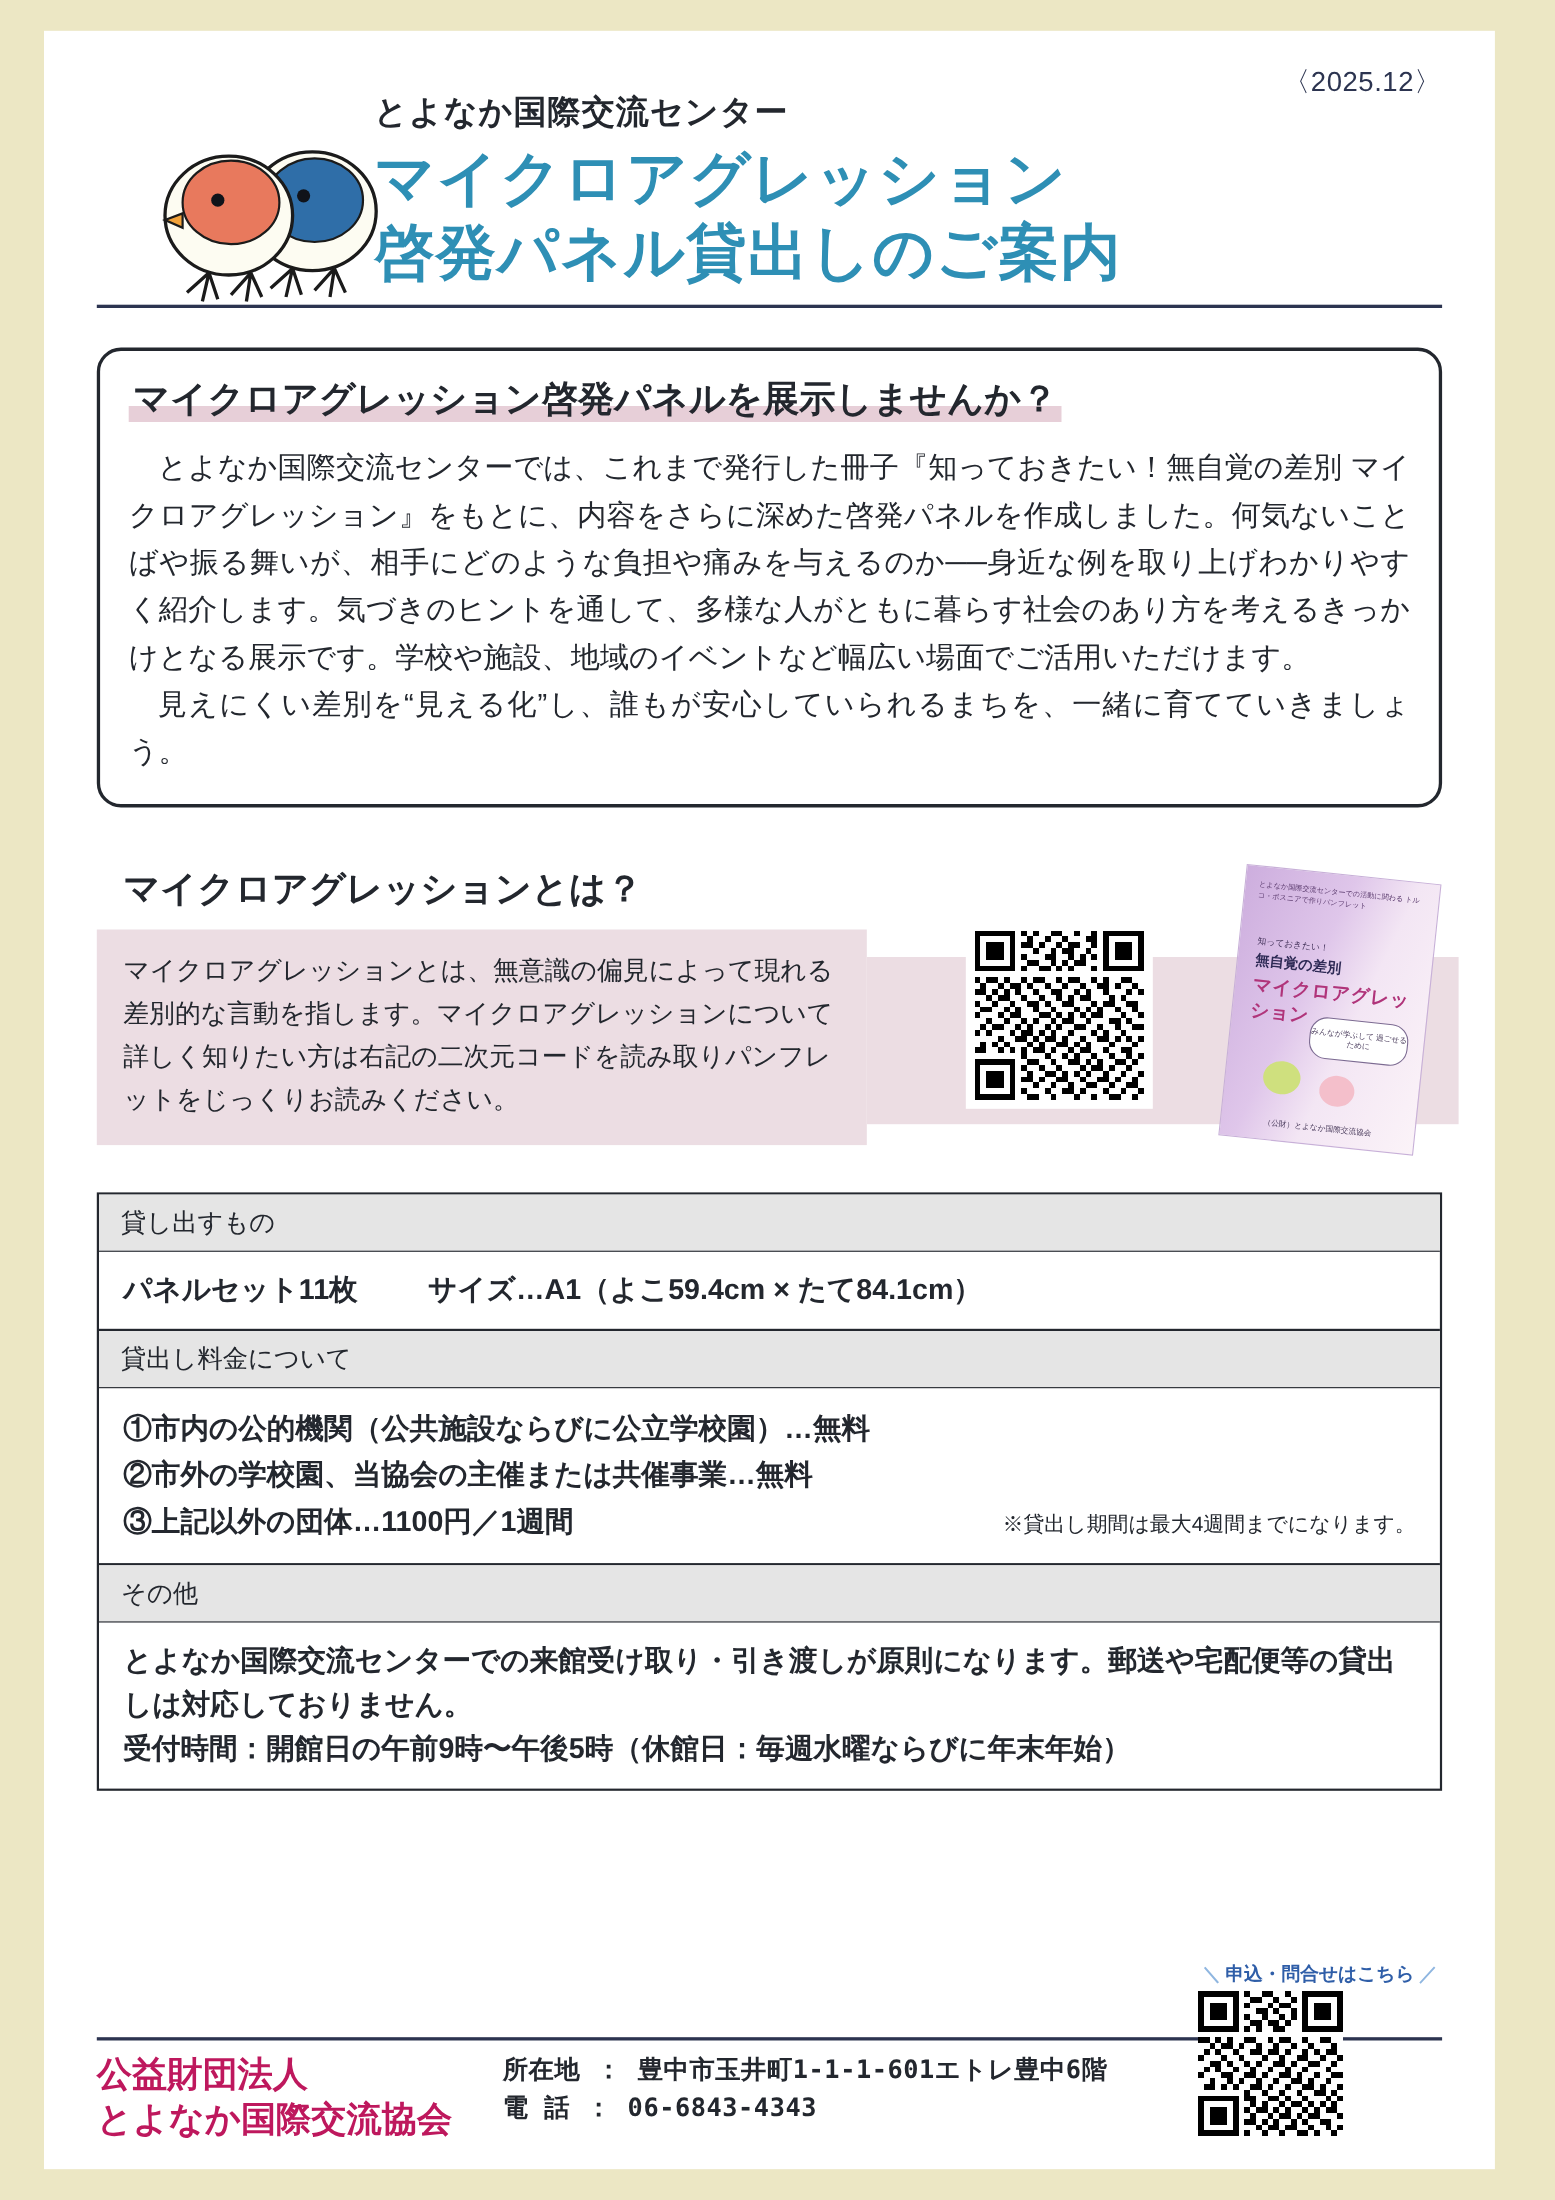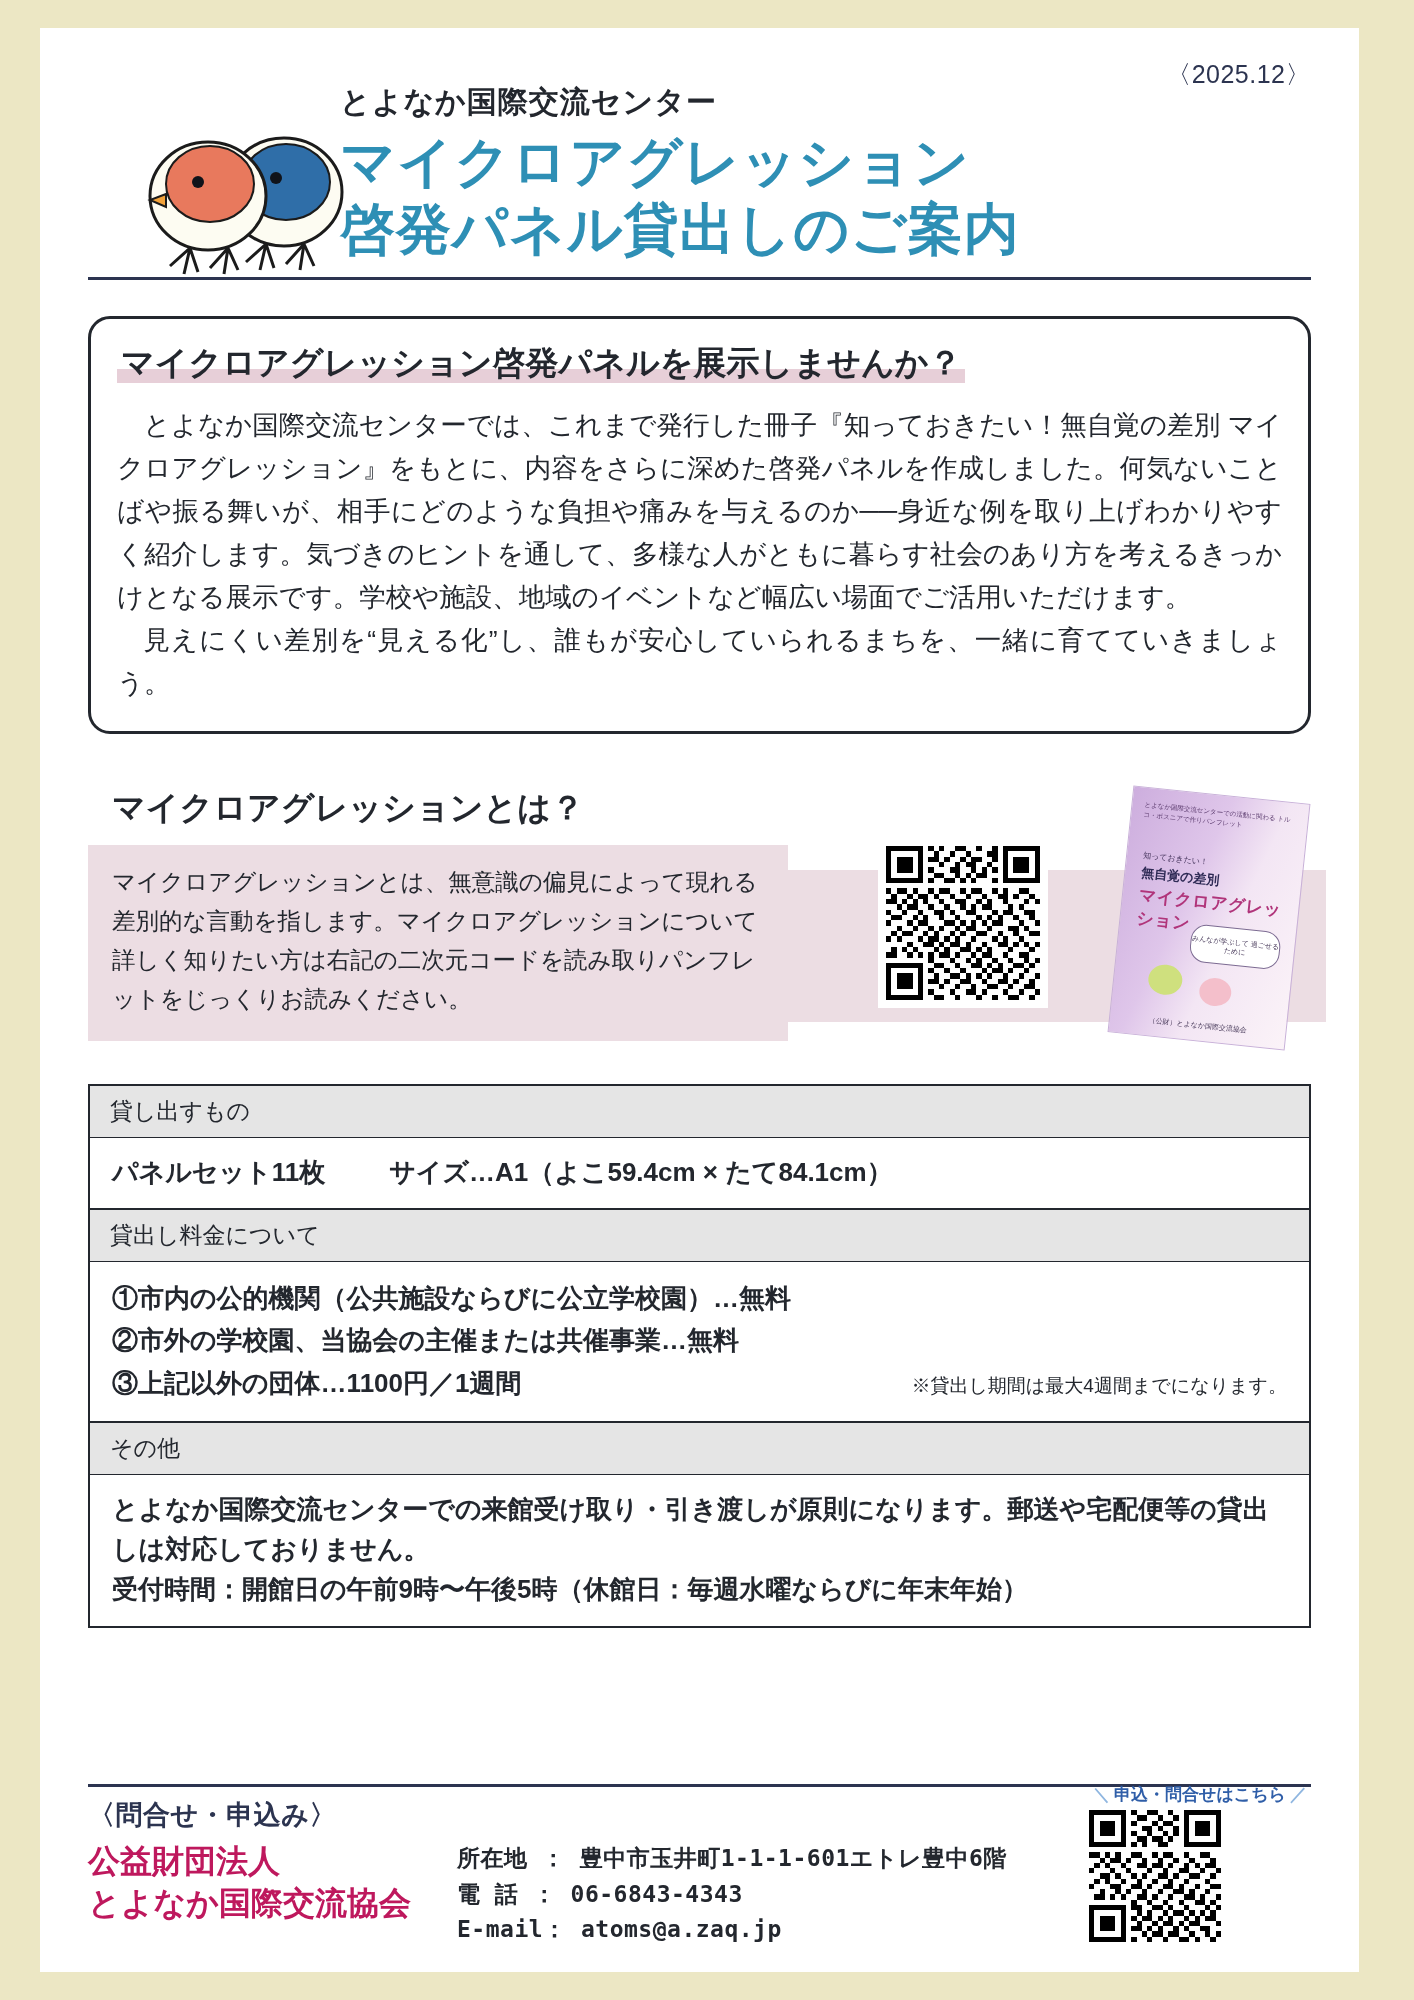--- a/index.html
+++ b/index.html
@@ -595,39 +595,34 @@
 
     <div class="det-head">その他</div>
     <div class="det-body">
       <div class="other-line">とよなか国際交流センターでの来館受け取り・引き渡しが原則になります。郵送や宅配便等の貸出しは対応しておりません。</div>
       <div class="other-line">受付時間：開館日の午前9時〜午後5時（休館日：毎週水曜ならびに年末年始）</div>
     </div>
   </div>
 
   <div class="footer">
     <div class="footer-rule"></div>
-    <div class="contact-label">〈問合せ・申込み〉</div>
 
     <div class="footer-row">
       <div class="assoc">
         <div>公益財団法人</div>
         <div>とよなか国際交流協会</div>
       </div>
       <div class="addr">
         <div>
           <span class="lbl">所在地 ：</span>
           <span>豊中市玉井町1-1-1-601エトレ豊中6階</span>
         </div>
         <div>
           <span class="lbl">電 話 ：</span>
           <span>06-6843-4343</span>
-        </div>
-        <div>
-          <span class="lbl">E-mail：</span>
-          <span>atoms@a.zaq.jp</span>
         </div>
       </div>
     </div>
 
     <div class="footer-qr-wrap">
       <div class="qr-caption">
         <span class="tick">＼</span><span>申込・問合せはこちら</span><span class="tick">／</span>
       </div>
       <div class="qr-small">
         <svg viewBox="0 0 25 25" width="132" height="132" shape-rendering="crispEdges" aria-hidden="true">

